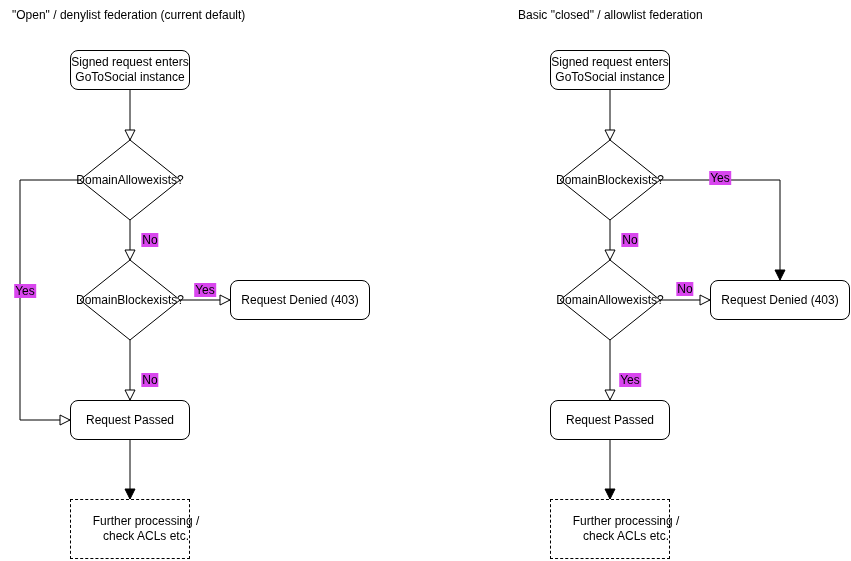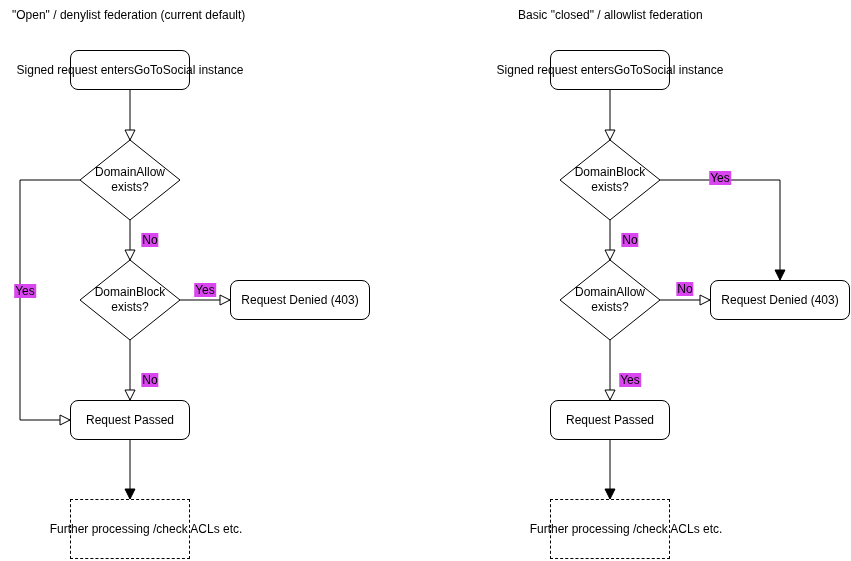--- a/index.html
+++ b/index.html
@@ -6,27 +6,27 @@
   .canvas{
     position:relative;width:851px;height:561px;background:#ffffff;
     font-family:"Liberation Sans","DejaVu Sans",sans-serif;
     font-size:12px;color:#000000;overflow:hidden;
   }
   svg.layer{position:absolute;left:0;top:0;}
   .title{position:absolute;white-space:nowrap;}
   .node{
     position:absolute;box-sizing:border-box;background:#ffffff;
     border:1px solid #000000;border-radius:8px;
-    display:flex;flex-direction:row;align-items:center;justify-content:center;
+    display:flex;flex-direction:column;align-items:center;justify-content:center;
     text-align:center;line-height:15px;
   }
   .node.dashed{border-style:dashed;border-radius:0;padding-left:32px;}
   .node div{white-space:nowrap;}
   .diamond-label{
-    position:absolute;display:flex;flex-direction:column;align-items:center;
+    position:absolute;display:flex;align-items:center;
     justify-content:center;text-align:center;line-height:15px;pointer-events:none;
   }
   .diamond-label div{white-space:nowrap;}
   .edge-label{
     position:absolute;transform:translate(-50%,-50%);
     background:#d946ef;padding:0 1px;line-height:14px;white-space:nowrap;
   }
 </style>
 </head>
 <body>

